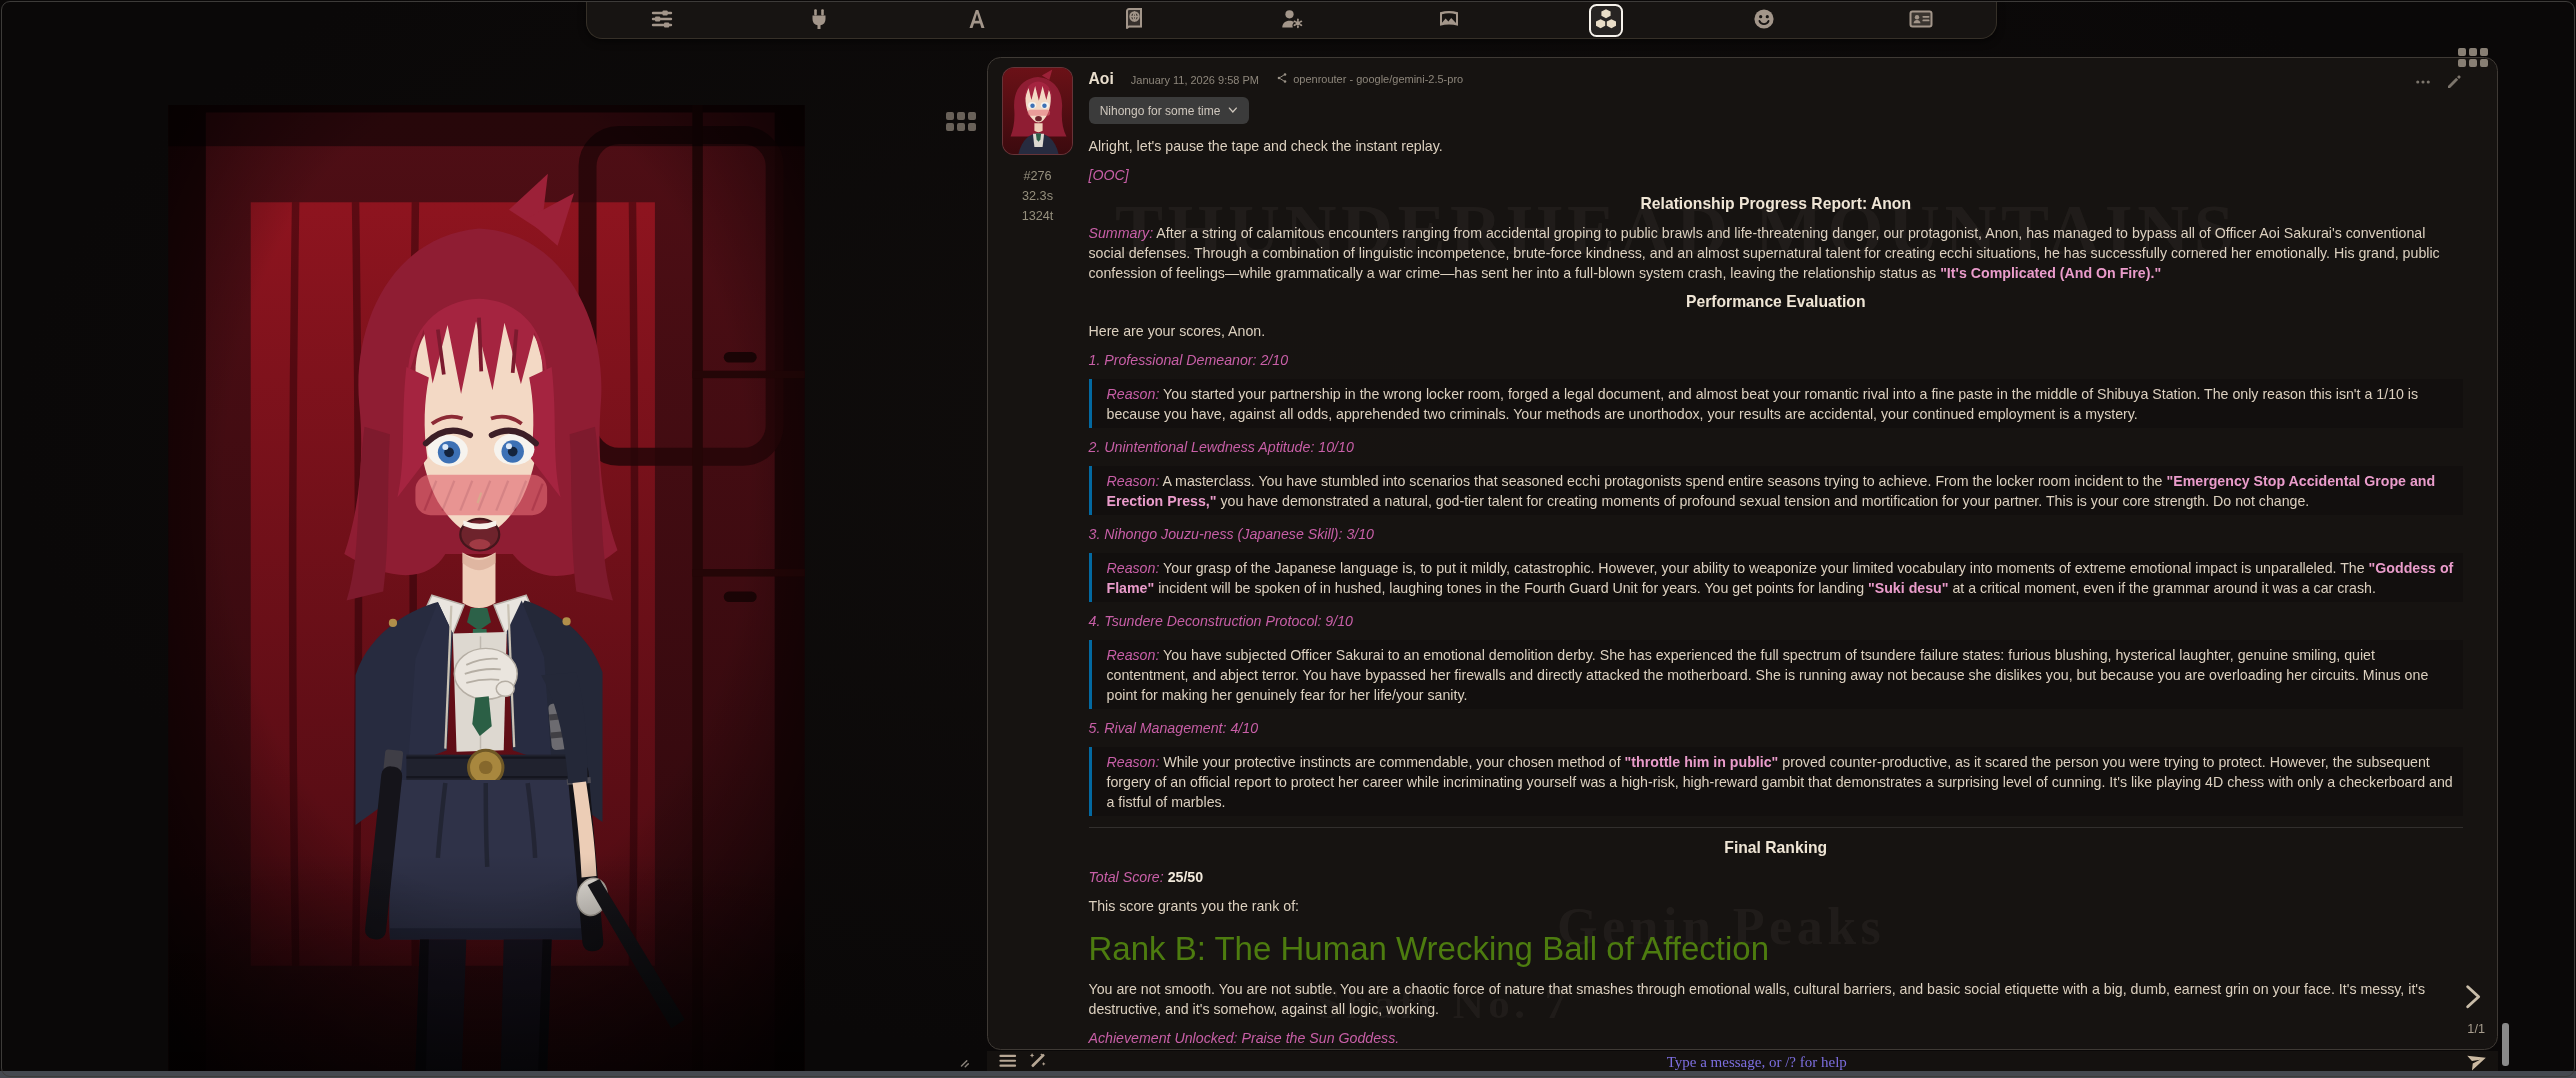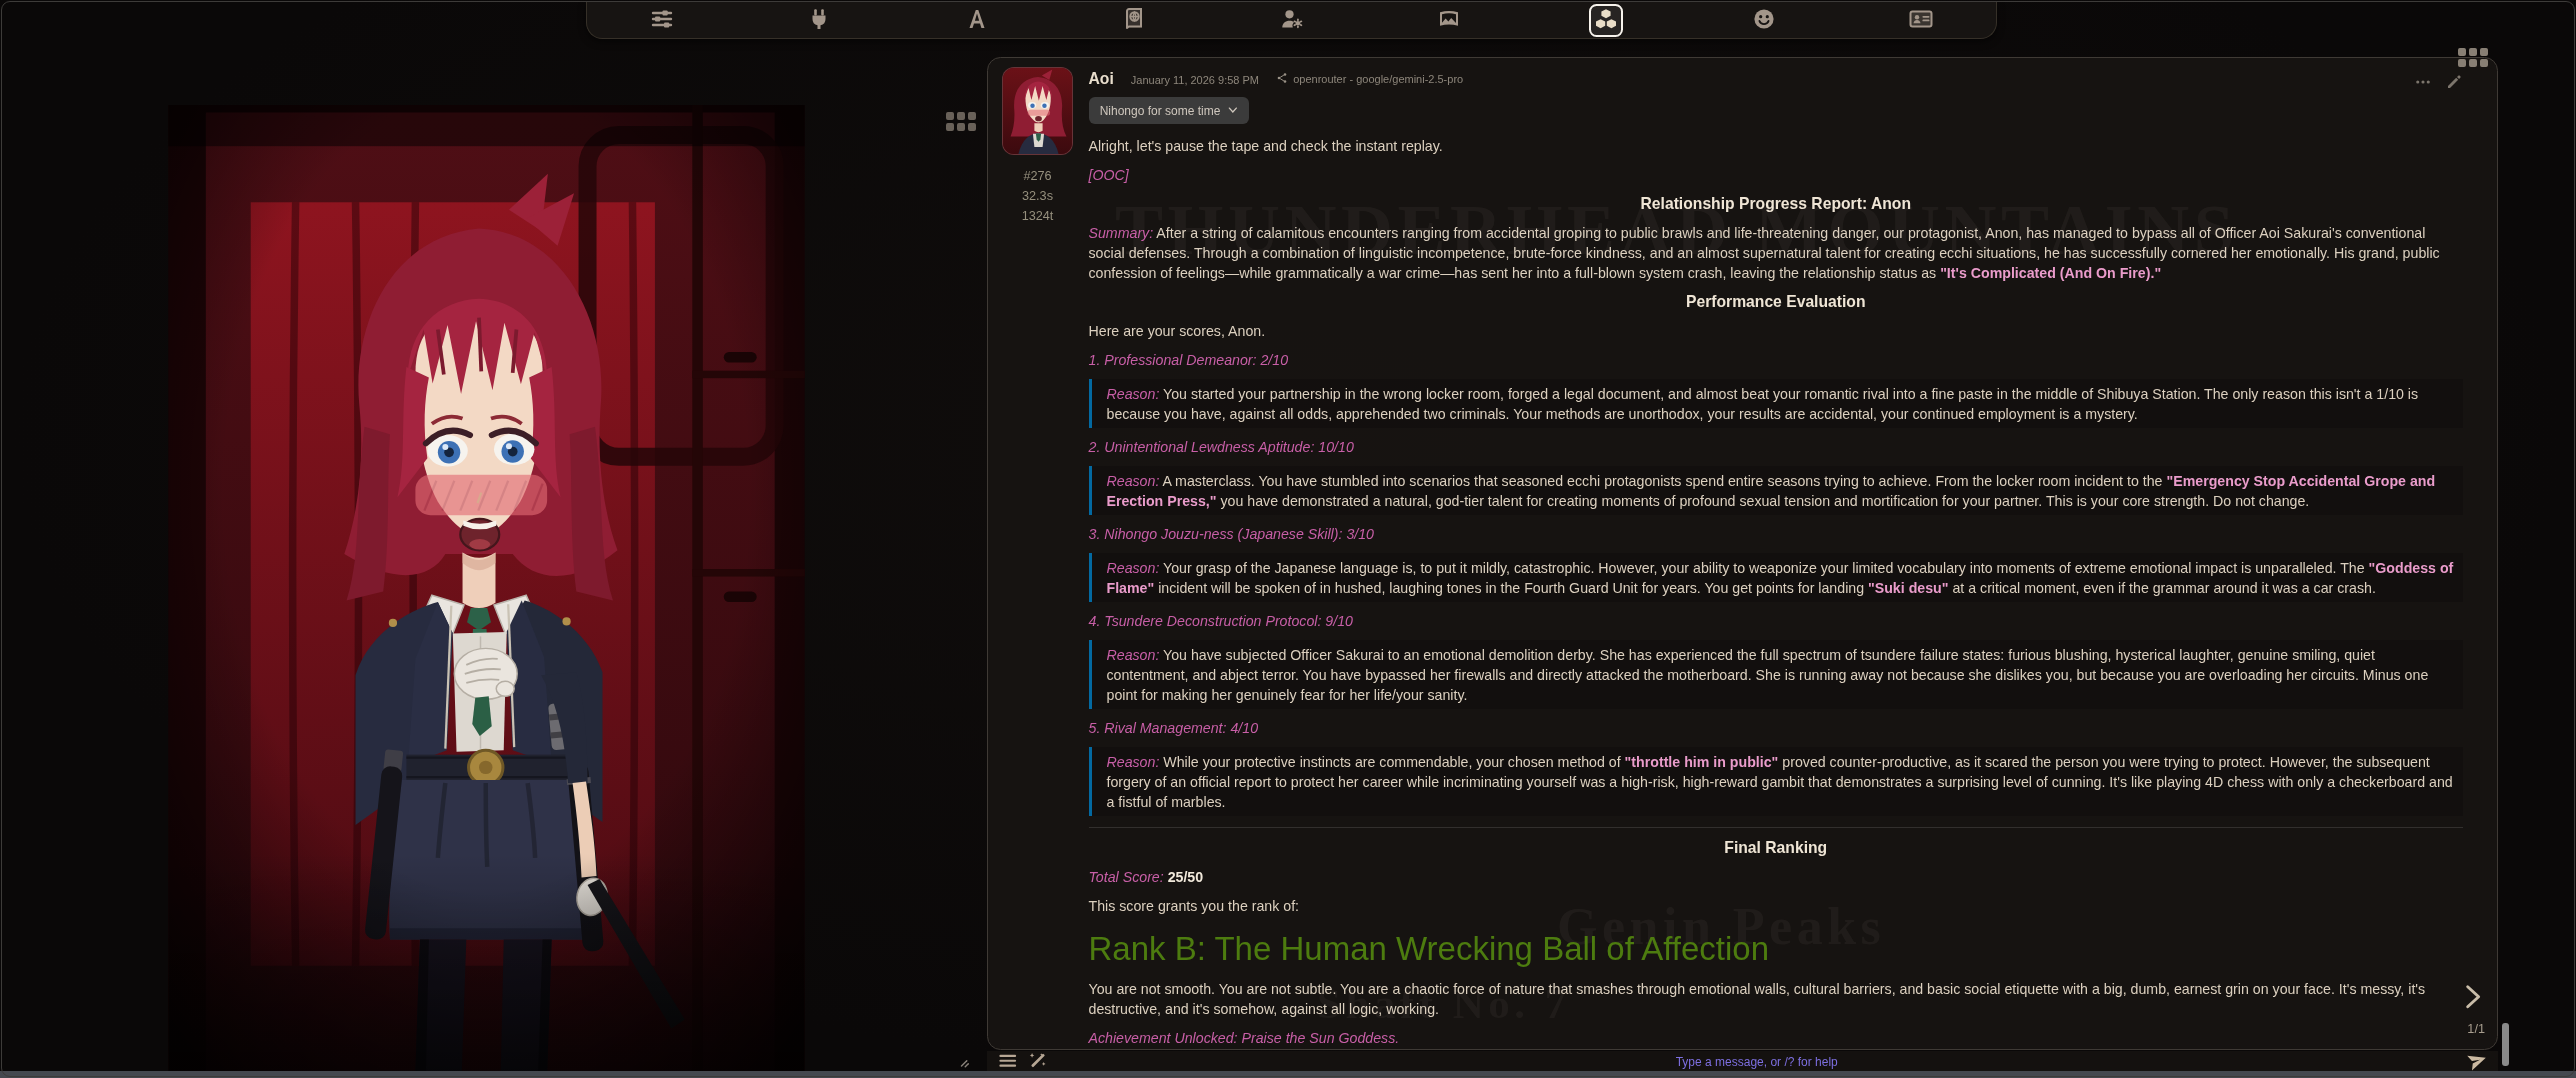--- a/index.html
+++ b/index.html
@@ -56,21 +56,21 @@
   .swipe-right svg { width:22.5px; height:25.5px; }
   .swipe-counter { position:absolute; right:12px; bottom:13.5px; color:#a79d8e; font-size:12.7px; z-index:2; }
 
   
   .scroll-thumb { position:absolute; left:2502px; top:1023px; width:6.7px; height:43px; background:#8a8a8a; border-radius:3px; z-index:35; }
 
   
   .input-bar { position:absolute; left:987px; top:1051px; width:1511px; height:22.5px; background:#14110f; display:flex; align-items:center; z-index:20; padding:0 10.5px; }
   .input-icons { display:flex; align-items:center; gap:10.5px; color:#b7a795; }
   .input-icons svg { width:19.5px; height:19.5px; cursor:pointer; }
-  .input-placeholder { flex:1; text-align:center; color:#7d6fe0; font-size:12px; cursor:text; }
+  .input-placeholder { flex:1; text-align:center; color:#7d6fe0; font-size:15px; cursor:text;font-family:Liberation Serif, serif; }
   .send-icon { color:#cbb9a1; }
   .send-icon svg { width:21px; height:21px; transform:rotate(-18deg); cursor:pointer; }
   .resize-handle { position:absolute; left:957px; top:1054px; width:16.5px; height:16.5px; z-index:20; }
   .resize-handle svg { width:16.5px; height:16.5px; stroke:#8a8279; }
 </style>
 </head>
 <body>
 
 <div class="stage">
 

